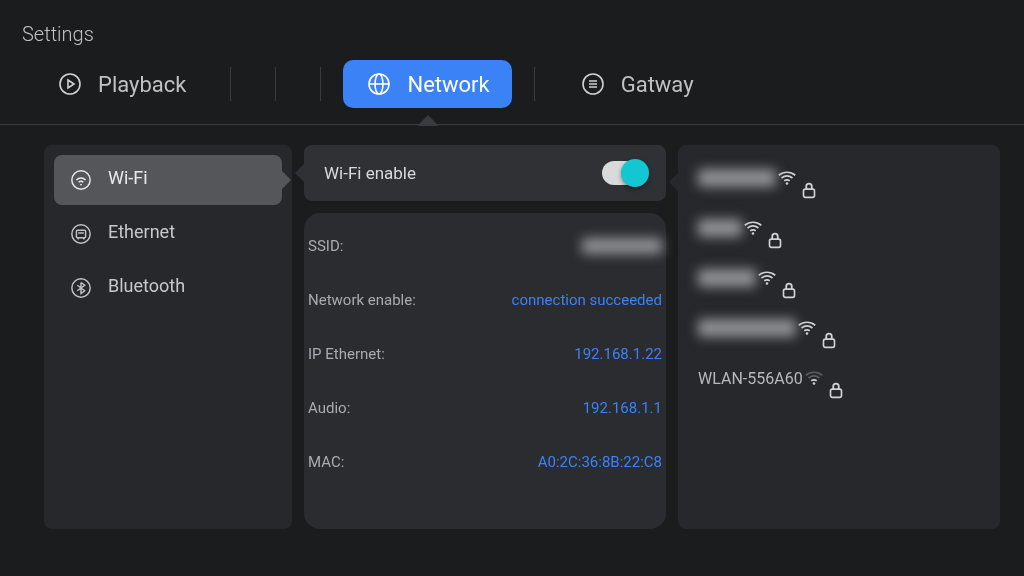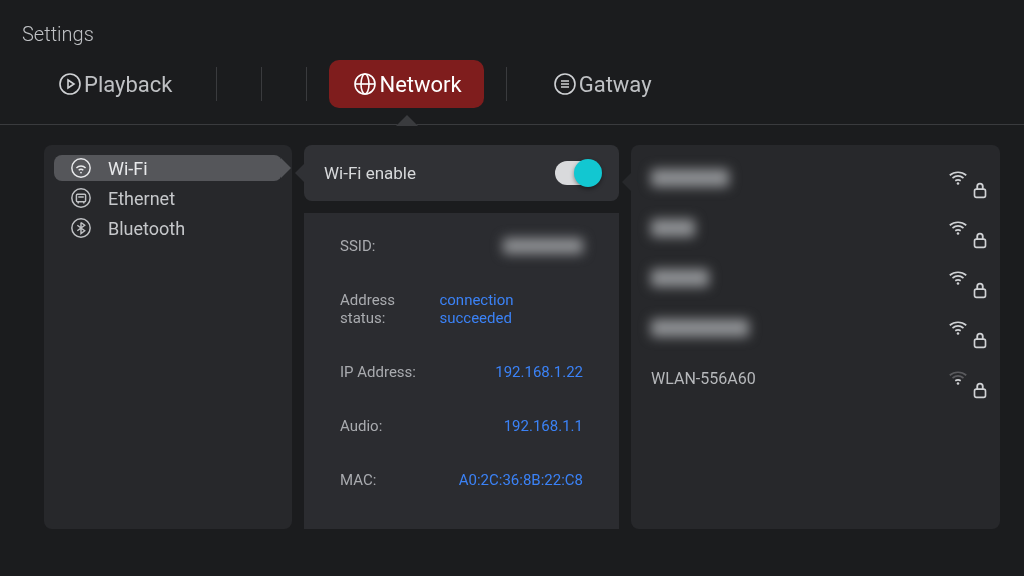--- a/index.html
+++ b/index.html
@@ -18,35 +18,36 @@
   }
   .tabs {
     display: flex;
     align-items: center;
     padding: 0 24px 0 34px;
     gap: 0;
   }
   .tab {
     display: flex;
     align-items: center;
+    gap: 14px;
     padding: 10px 22px;
     border-radius: 10px;
     font-size: 22px;
     color: #bfc1c4;
     cursor: pointer;
     position: relative;
   }
   .tab-sep {
     width: 1px;
     height: 34px;
     background: #3a3b3e;
     margin: 0 22px;
   }
   .tab.active {
-    background: #7f1d1d;
+    background: #3b82f6;
     color: #fff;
   }
   .tab .ticon {
     display: inline-flex;
     width: 28px; height: 28px;
     align-items: center; justify-content: center;
   }
   .tab .ticon svg { width: 24px; height: 24px; stroke: #cfd1d4; fill: none; stroke-width: 1.6; }
   .tab.active .ticon svg { stroke: #fff; }
   .arrow-up {
@@ -84,23 +85,22 @@
     background: #27282b;
     border-radius: 8px;
     position: relative;
   }
   .sidebar {
     width: 248px;
     padding: 10px 10px;
   }
   .side-item {
     display: flex;
-    align-items: center;
     gap: 14px;
-    padding: 0 14px;
+    padding: 12px 14px;
     border-radius: 8px;
     font-size: 18px;
     color: #c6c8cb;
     cursor: pointer;
     margin-bottom: 4px;
   }
   .side-item.sel {
     background: #55565a;
     color: #e8e9eb;
     position: relative;
@@ -114,21 +114,21 @@
   .notch {
     position: absolute;
     right: -9px; top: 50%;
     transform: translateY(-50%);
     width: 0; height: 0;
     border-top: 10px solid transparent;
     border-bottom: 10px solid transparent;
     border-left: 10px solid #55565a;
   }
   .middle {
-    width: 315px;
+    width: 362px;
     display: flex;
     flex-direction: column;
     gap: 12px;
   }
   .toggle-card {
     background: #303135;
     border-radius: 8px;
     display: flex;
     align-items: center;
     justify-content: space-between;
@@ -156,22 +156,22 @@
     position: absolute;
     right: -3px; top: -2px;
     width: 28px; height: 28px;
     border-radius: 50%;
     background: #12c7d1;
     box-shadow: 0 2px 4px rgba(0,0,0,.4);
   }
   .details {
     flex: 1;
     background: #2b2c30;
-    border-radius: 0;
-    padding: 6px 36px;
+    border-radius: 16px;
+    padding: 6px 4px;
   }
   .drow {
     display: flex;
     justify-content: space-between;
     align-items: center;
     padding: 18px 0;
     font-size: 15px;
     color: #a9abaf;
   }
   .drow .val { color: #3b82f6; }
@@ -193,21 +193,21 @@
   .networks .notch-left2 {
     position: absolute;
     left: -9px; top: 27px;
     width: 0; height: 0;
     border-top: 10px solid transparent;
     border-bottom: 10px solid transparent;
     border-right: 10px solid #27282b;
   }
   .nrow {
     display: flex;
-    justify-content: space-between;
+    justify-content: flex-start;
     align-items: center;
     padding: 14px 2px;
     font-size: 16px;
     color: #b6b8bb;
   }
   .nrow .nicon {
     display: inline-flex; align-items: center; gap: 2px;
   }
   .nrow .nicon svg { width: 22px; height: 22px; stroke: #d0d2d5; fill: none; stroke-width: 1.8; }
   .lock-mini {
@@ -309,25 +309,25 @@
       <span class="toggle">
         <span class="knob"></span>
       </span>
     </div>
     <div class="details" id="details-container">
         <div class="drow">
           <span>SSID:</span>
           <span class="val blur"></span>
         </div>
         <div class="drow">
-          <span>Address status:</span>
+          <span>Network enable:</span>
           <span class="val">connection succeeded</span>
         </div>
         <div class="drow">
-          <span>IP Address:</span>
+          <span>IP Ethernet:</span>
           <span class="val">192.168.1.22</span>
         </div>
         <div class="drow">
           <span>Audio:</span>
           <span class="val">192.168.1.1</span>
         </div>
         <div class="drow">
           <span>MAC:</span>
           <span class="val">A0:2C:36:8B:22:C8</span>
         </div>

